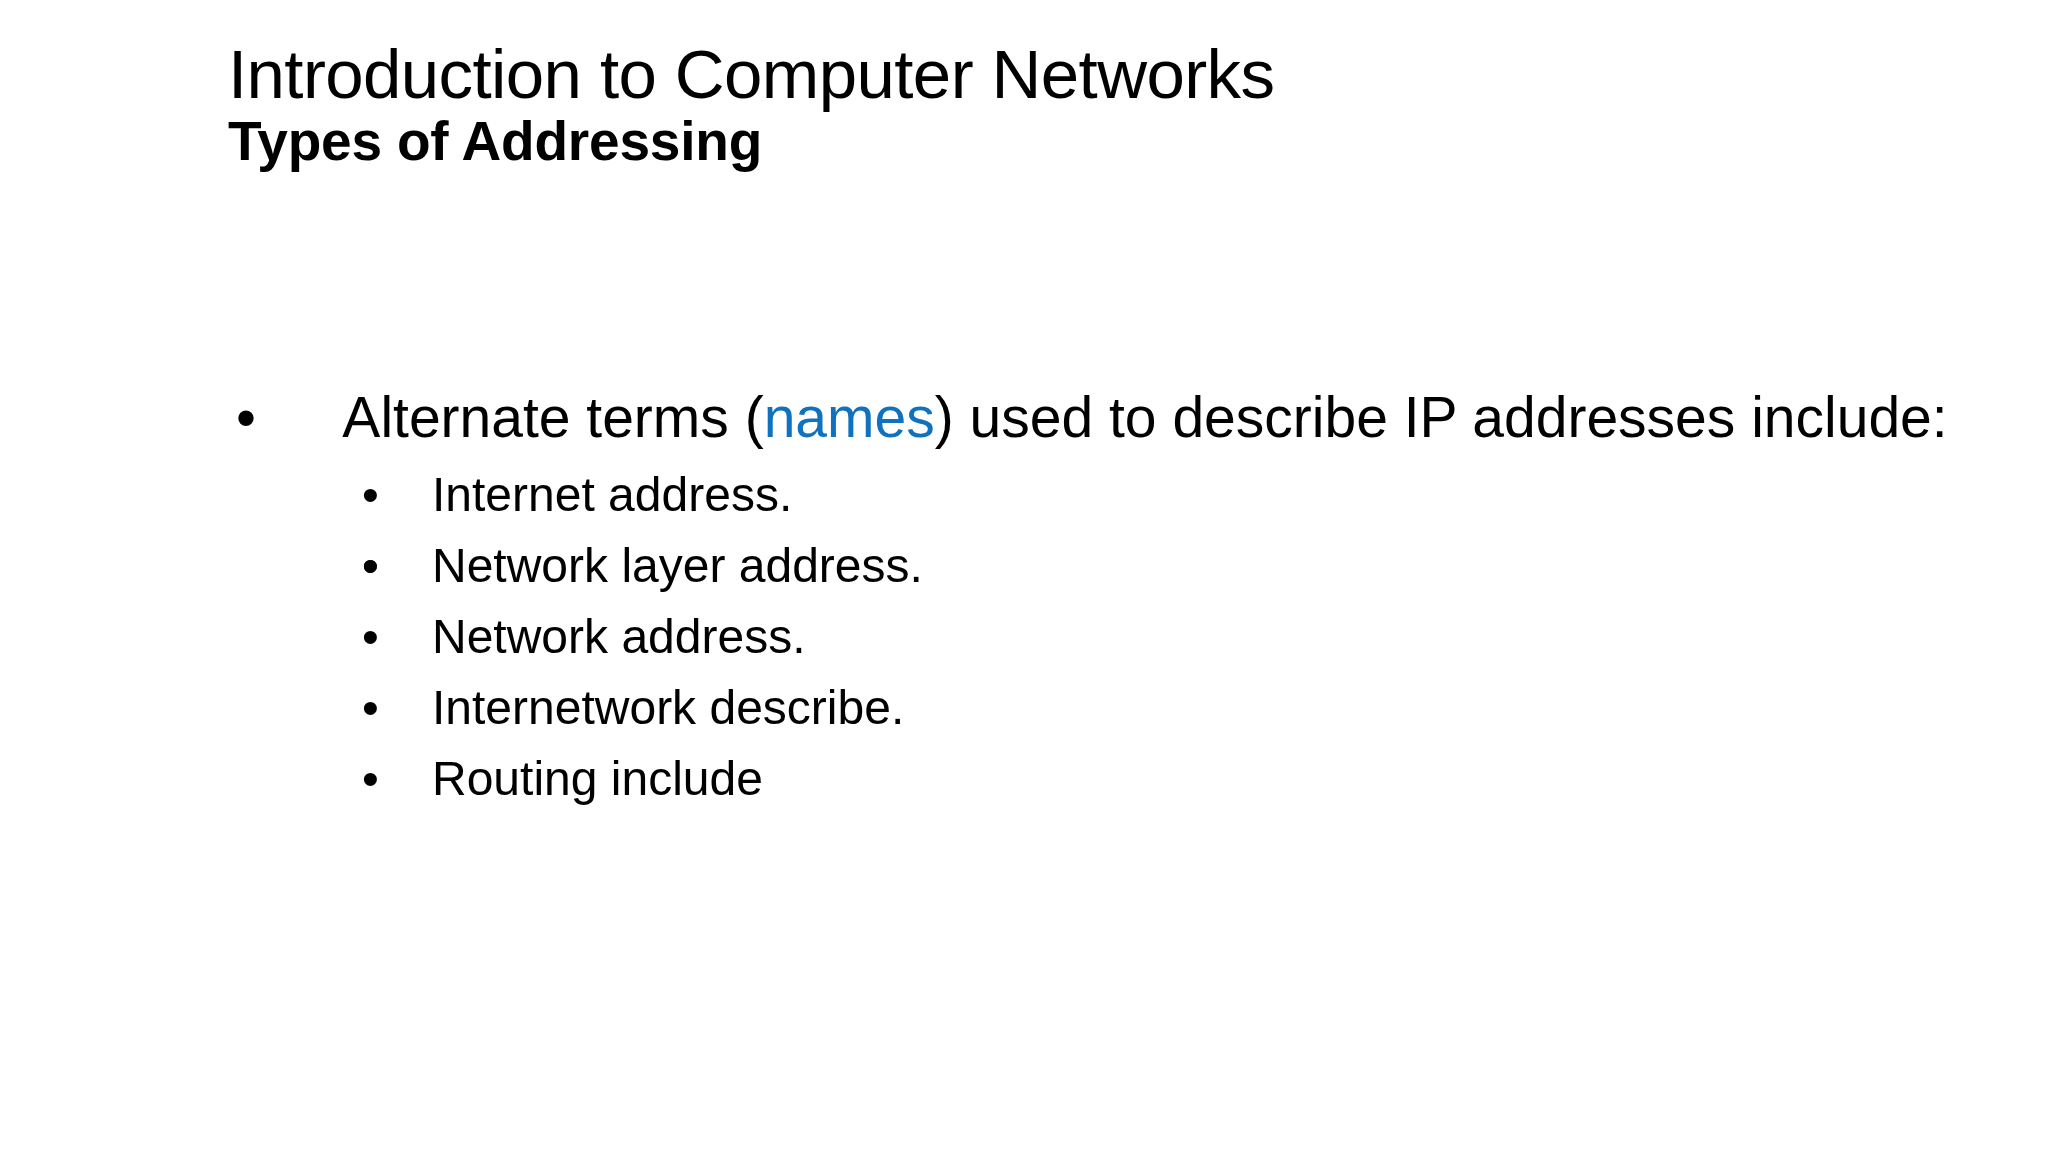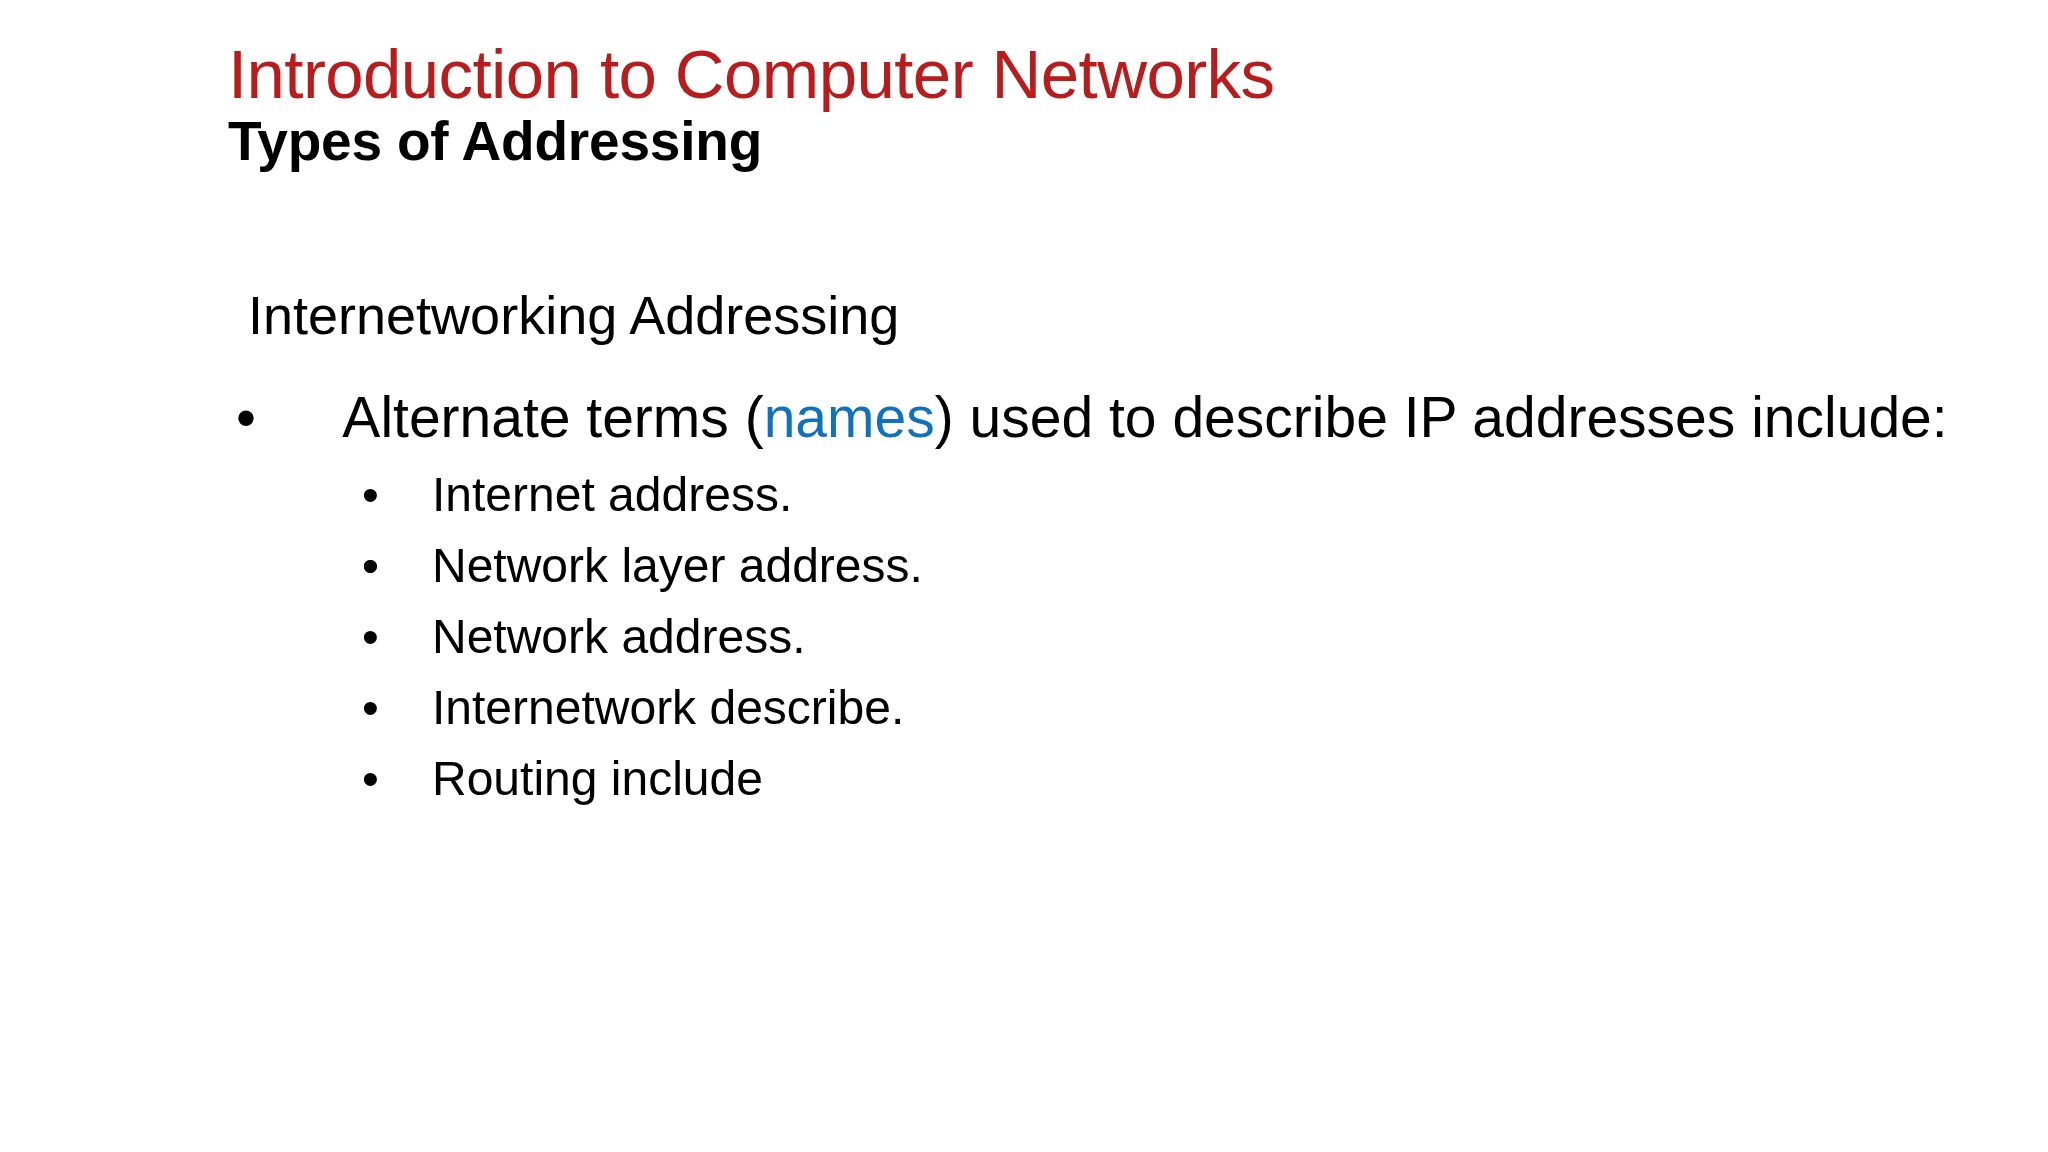--- a/index.html
+++ b/index.html
@@ -30,21 +30,21 @@
     top: 40px;
     width: 1700px;
   }
 
   .title-line-1 {
     font-size: 69px;
     font-weight: 400;
     line-height: 1.0;
     letter-spacing: -0.6px;
     white-space: nowrap;
-    color: #b91c1c;
+    color: #000000;
   }
 
   .title-line-2 {
     font-size: 55px;
     font-weight: 700;
     line-height: 1.18;
     letter-spacing: -0.2px;
     white-space: nowrap;
     color: #000000;
     margin-top: 0;
@@ -132,21 +132,20 @@
 </head>
 <body>
 
 <div class="slide">
 
   <div class="title-block">
     <div class="title-line-1">Introduction to Computer Networks</div>
     <div class="title-line-2">Types of Addressing</div>
   </div>
 
-  <div class="subtitle">Internetworking Addressing</div>
 
   <ul class="body-list">
     <li class="lvl1">
       <span class="bullet-mark">•</span>
       <span class="lvl1-text"><span>Alternate terms (</span><span class="accent-word">names</span><span>) used to describe IP addresses include:</span></span>
 
       <ul class="sub-list">
         <li class="lvl2">
           <span class="bullet-mark">•</span>
           <span class="lvl2-text">Internet address.</span>

